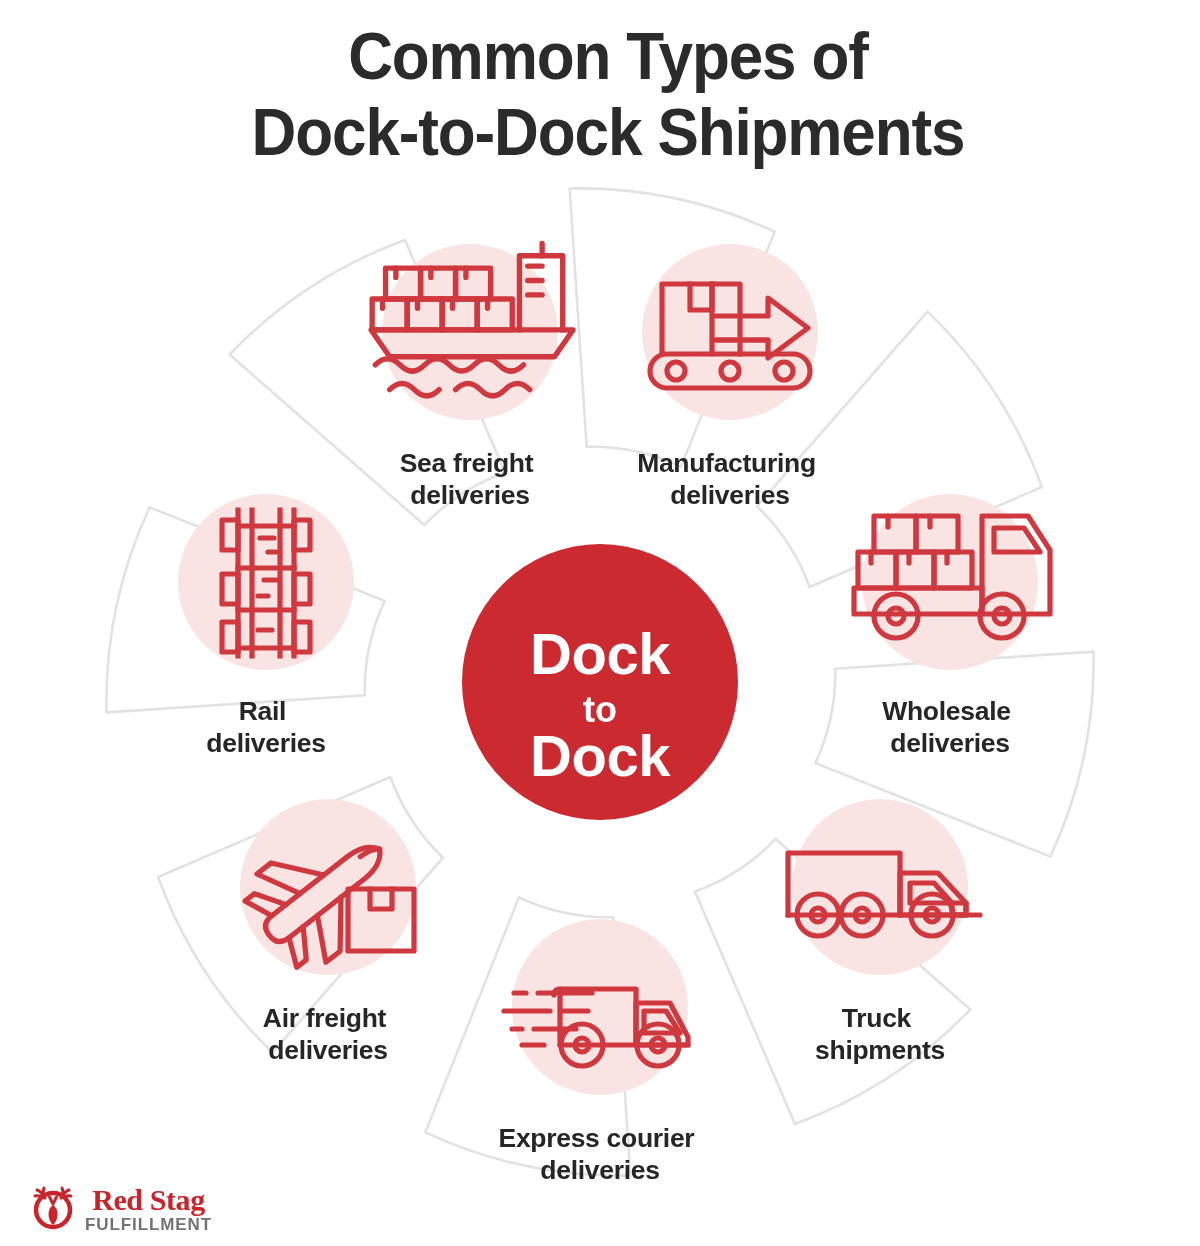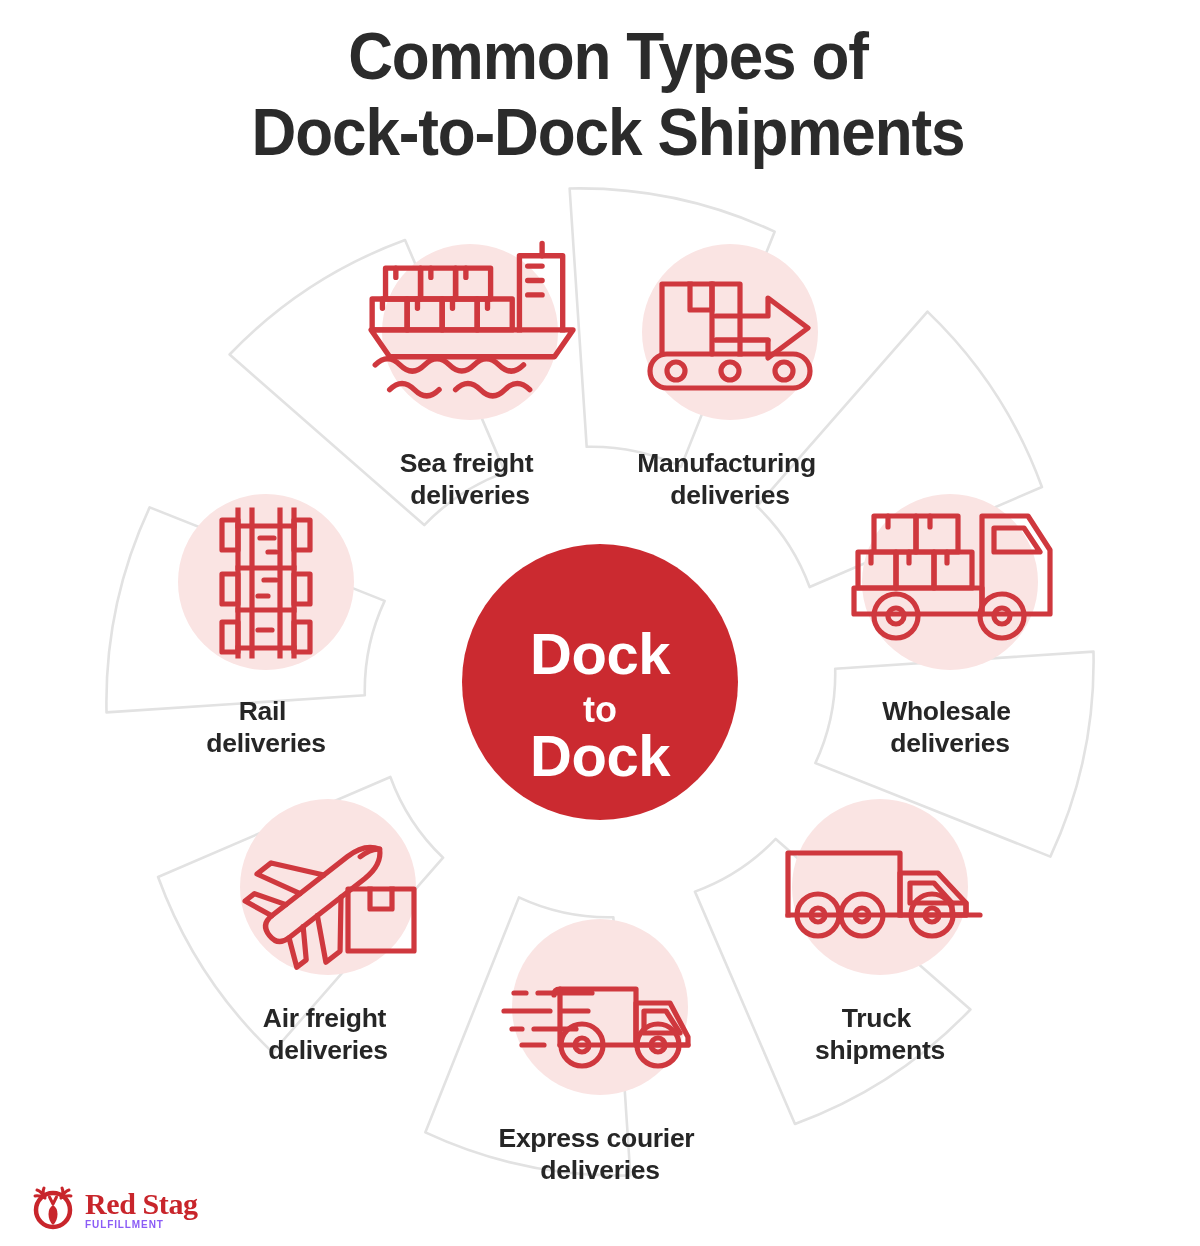--- a/index.html
+++ b/index.html
@@ -98,22 +98,22 @@
     font-family: "Liberation Serif", serif;
     font-weight: bold;
     font-size: 30px;
     color: #c8252b;
     letter-spacing: -0.4px;
     text-align: center;
   }
   #logo-sub {
     font-family: "Liberation Sans", sans-serif;
     font-weight: bold;
-    font-size: 10px;
-    color: #8b5cf6;
+    font-size: 17px;
+    color: #737373;
     letter-spacing: 0.9px;
     margin-top: 1px;
   }
 </style>
 </head>
 <body>
 
 <div id="title-block">
   <span class="title-line">Common Types of</span>
   <span class="title-line">Dock-to-Dock Shipments</span>

